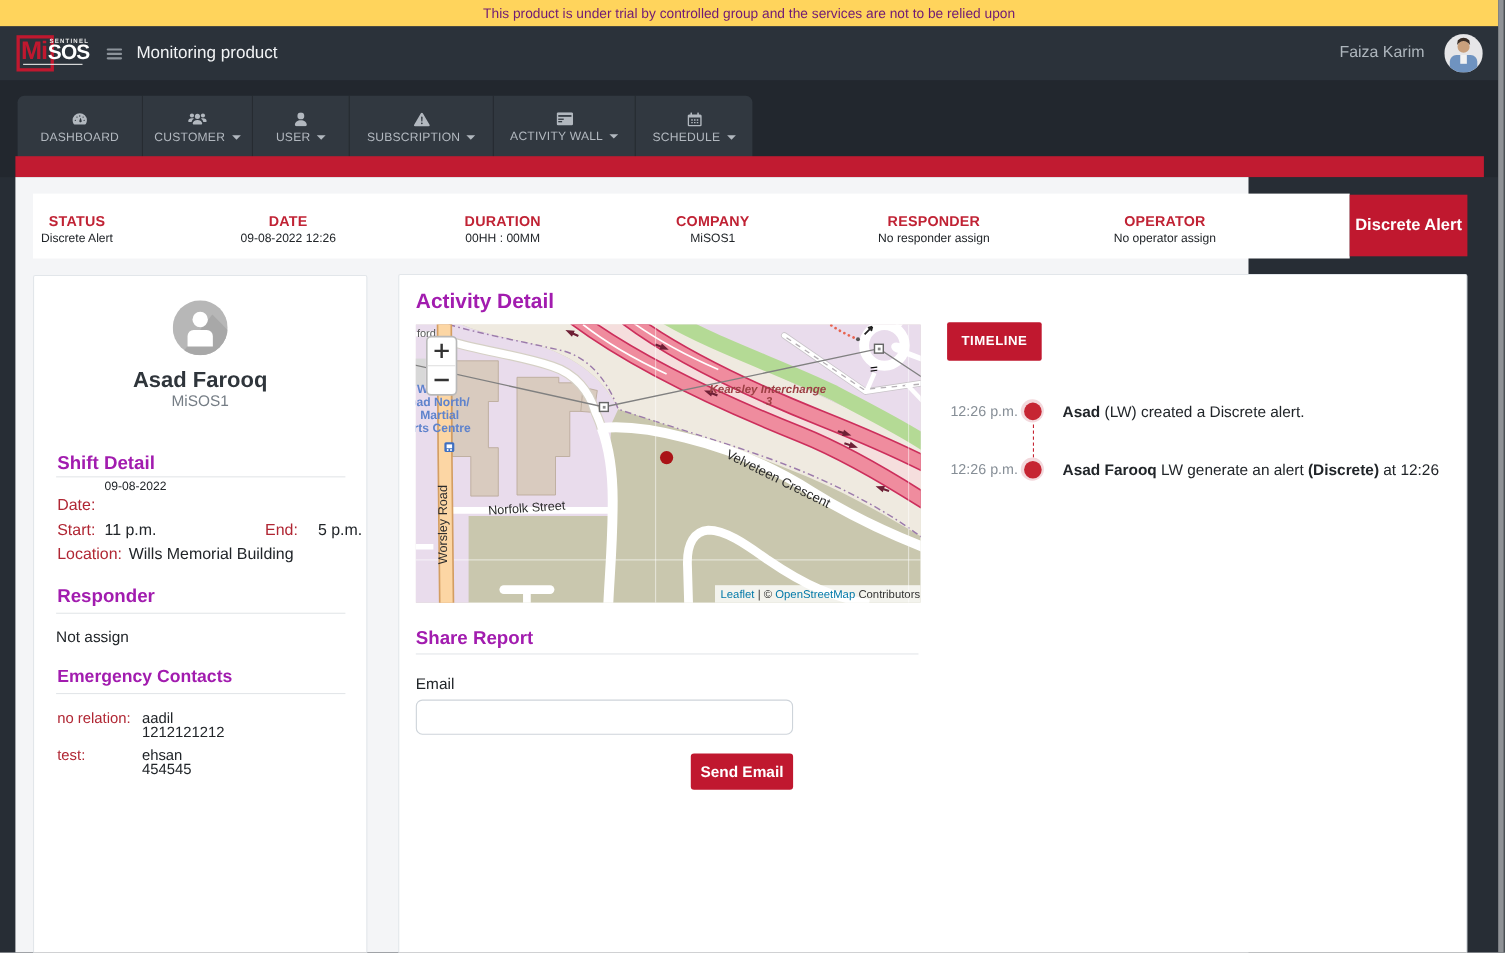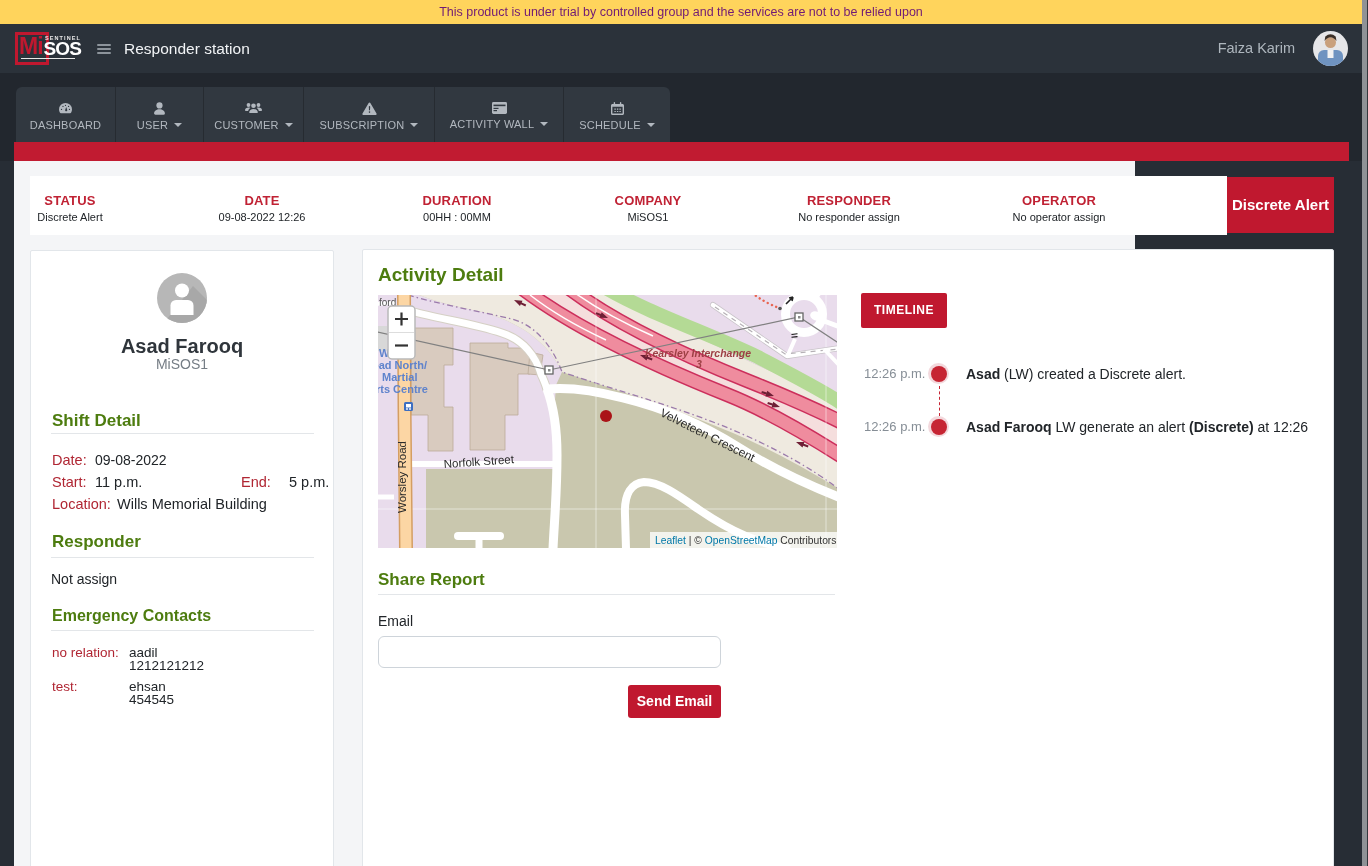--- a/index.html
+++ b/index.html
@@ -43,21 +43,21 @@
   .slabel { color:#c02234; font-size:13px; font-weight:bold; letter-spacing:0.2px; }
   .sval { color:#212529; font-size:11px; margin-top:3px; }
   .alertbtn { left:1213px; top:16px; width:107px; height:56px; background:#c0182f; color:#fff;
               font-size:15px; font-weight:bold; text-align:center; line-height:56px; }
 
   
   .card { background:#fff; border:1px solid #e2e6ea; border-radius:2px; }
   .leftcard { left:16px; top:89px; width:304px; height:700px; }
   .rightcard { left:348px; top:88px; width:972px; height:700px; }
 
-  .cheading { font-weight:bold; color:#4d7c0f; }
+  .cheading { font-weight:bold; color:#a21caf; }
   .hr { height:1px; background:#e3e6e9; }
 
   .redtxt { color:#b02633; }
   .dtxt { color:#212529; }
   .greytxt { color:#757d85; }
 
   .timebtn { background:#c0182f; color:#fff; font-weight:bold; font-size:12px; letter-spacing:0.5px;
              text-align:center; border-radius:2px; }
   .dot-outer { width:21px; height:21px; border-radius:50%; background:#f3d9dd; }
   .dot-inner { position:absolute; left:2.5px; top:2.5px; width:16px; height:16px; border-radius:50%; background:#c62533; }
@@ -77,21 +77,21 @@
     <div class="abs logo-box"></div>
     <div class="abs logo-sent">SENTINEL</div>
     <div class="abs logo-mi">Mi</div>
     <div class="abs logo-sos">SOS</div>
     <div class="abs logo-line"></div>
     <div class="abs burger">
       <div></div>
       <div></div>
       <div></div>
     </div>
-    <div class="abs htitle">Responder station</div>
+    <div class="abs htitle">Monitoring product</div>
     <div class="abs hright">Faiza Karim</div>
     <div class="abs" style="left:1313px; top:7px;">
       <svg width="35" height="35">
         <defs>
           <clipPath id="avc">
             <circle cx="17.5" cy="17.5" r="17.5"></circle>
           </clipPath>
         </defs>
         <g clip-path="url(#avc)">
           <rect width="35" height="35" fill="#e6e6e8"></rect>
@@ -99,45 +99,45 @@
           <rect x="14.5" y="19" width="6" height="8" fill="#f2f2f2"></rect>
           <circle cx="17.5" cy="11.5" r="5.5" fill="#c9a07c"></circle>
           <path d="M11.5 10 q6-7.5 12 0 l-0.8-4.5 q-5.2-4.5-10.4 0 z" fill="#3a2e26"></path>
         </g>
       </svg>
     </div>
   </div>
 
   <div class="abs subbar">
     <div class="abs navpanel" id="navpanel">
-      <div class="nitem" style="width:100px;">
+      <div class="nitem" style="width:114px;">
         <svg width="15" height="13" viewBox="0 0 16 14" fill="#b2b8bf">
           <path d="M8 1a7 7 0 0 0-7 7c0 1.2.3 2.3.9 3.3.2.4.6.7 1.1.7h10c.5 0 .9-.3 1.1-.7.6-1 .9-2.1.9-3.3a7 7 0 0 0-7-7zm0 2c.4 0 .7.3.7.7s-.3.7-.7.7-.7-.3-.7-.7S7.6 3 8 3zM3.7 8.7c-.4 0-.7-.3-.7-.7s.3-.7.7-.7.7.3.7.7-.3.7-.7.7zm1.6-3.2c-.4 0-.7-.3-.7-.7s.3-.7.7-.7.7.3.7.7-.3.7-.7.7zm3.4 4.4c-.6 0-1.1-.5-1.1-1.1 0-.4.8-2.5 1-3 .1-.2.3-.2.4 0 .2.5.9 2.6.9 3 0 .6-.5 1.1-1.2 1.1zm2.6-4.4c-.4 0-.7-.3-.7-.7s.3-.7.7-.7.7.3.7.7-.3.7-.7.7zm1 3.2c-.4 0-.7-.3-.7-.7s.3-.7.7-.7.7.3.7.7-.3.7-.7.7z"></path>
         </svg>
         <div class="nlabel">DASHBOARD</div>
-      </div>
-      <div class="nitem" style="width:88px;">
-        <svg width="13" height="13" viewBox="0 0 13 13" fill="#b2b8bf">
-          <circle cx="6.5" cy="3.4" r="3.1"></circle>
-          <path d="M6.5 7.3c-3 0-5.4 1.7-5.4 4.2 0 .8.6 1.2 1.3 1.2h8.2c.7 0 1.3-.4 1.3-1.2 0-2.5-2.4-4.2-5.4-4.2z"></path>
-        </svg>
-        <div class="nlabel">USER<span class="caret"></span></div>
       </div>
       <div class="nitem" style="width:100px;">
         <svg width="17" height="13" viewBox="0 0 17 13">
           <g fill="#b2b8bf">
             <circle cx="3.5" cy="3" r="1.9"></circle>
             <circle cx="13.5" cy="3" r="1.9"></circle>
             <path d="M3.5 5.6c-2 0-3.5 1.1-3.5 2.6 0 .4.3.7.8.7h2.4c.2-1.4 1-2.5 2.2-3-.5-.2-1.2-.3-1.9-.3z"></path>
             <path d="M13.5 5.6c2 0 3.5 1.1 3.5 2.6 0 .4-.3.7-.8.7h-2.4c-.2-1.4-1-2.5-2.2-3 .5-.2 1.2-.3 1.9-.3z"></path>
             <circle cx="8.5" cy="3.8" r="2.3"></circle>
             <path d="M8.5 7c-2.4 0-4.3 1.4-4.3 3.2 0 .5.4.9 1 .9h6.6c.6 0 1-.4 1-.9C12.8 8.4 10.9 7 8.5 7z"></path>
           </g>
         </svg>
         <div class="nlabel">CUSTOMER<span class="caret"></span></div>
+      </div>
+      <div class="nitem" style="width:88px;">
+        <svg width="13" height="13" viewBox="0 0 13 13" fill="#b2b8bf">
+          <circle cx="6.5" cy="3.4" r="3.1"></circle>
+          <path d="M6.5 7.3c-3 0-5.4 1.7-5.4 4.2 0 .8.6 1.2 1.3 1.2h8.2c.7 0 1.3-.4 1.3-1.2 0-2.5-2.4-4.2-5.4-4.2z"></path>
+        </svg>
+        <div class="nlabel">USER<span class="caret"></span></div>
       </div>
       <div class="nitem" style="width:131px;">
         <svg width="15" height="13" viewBox="0 0 15 13" fill="#b2b8bf">
           <path d="M7.5.6c.4 0 .8.2 1 .6l6 10.2c.4.7-.1 1.6-1 1.6h-12c-.9 0-1.4-.9-1-1.6L6.5 1.2c.2-.4.6-.6 1-.6zm0 3.4c-.4 0-.7.3-.7.7l.2 3.3c0 .3.2.5.5.5s.5-.2.5-.5l.2-3.3c0-.4-.3-.7-.7-.7zm0 6.9a.8.8 0 1 0 0-1.6.8.8 0 0 0 0 1.6z"></path>
         </svg>
         <div class="nlabel">SUBSCRIPTION<span class="caret"></span></div>
       </div>
       <div class="nitem" style="width:129px;">
         <svg width="15" height="12" viewBox="0 0 15 12" fill="#b2b8bf">
           <rect x="0" y="0" width="15" height="12" rx="1.4"></rect>
@@ -200,21 +200,21 @@
             <path d="M13.5 42 v-9.5 a5.5 5.5 0 0 1 5.5-5.5 h12 a5.5 5.5 0 0 1 5.5 5.5 V42 Z" fill="#fff"></path>
           </g>
         </svg>
       </div>
       <div class="abs dtxt" style="left:0; top:84px; width:302px; text-align:center; font-size:20px; font-weight:bold; color:#2f353b;">Asad Farooq</div>
       <div class="abs greytxt" style="left:0; top:105px; width:302px; text-align:center; font-size:14px;">MiSOS1</div>
 
       <div class="abs cheading" style="left:21px; top:160px; font-size:17px;">Shift Detail</div>
       <div class="abs hr" style="left:20px; top:182px; width:263px;"></div>
       <div class="abs redtxt" style="left:21px; top:201px; font-size:14.5px;">Date:</div>
-      <div class="abs dtxt" style="left:64px; top:201px; font-size:14px;">09-08-2022</div>
+      <div class="abs dtxt" style="left:64px; top:185px; font-size:11px;">09-08-2022</div>
       <div class="abs redtxt" style="left:21px; top:223px; font-size:14.5px;">Start:</div>
       <div class="abs dtxt" style="left:64px; top:223px; font-size:14.5px;">11 p.m.</div>
       <div class="abs redtxt" style="left:210px; top:223px; font-size:14.5px;">End:</div>
       <div class="abs dtxt" style="left:247px; top:223px; font-size:14.5px;margin-left:11px;">5 p.m.</div>
       <div class="abs redtxt" style="left:21px; top:245px; font-size:14.5px;">Location:</div>
       <div class="abs dtxt" style="left:86px; top:245px; font-size:14.5px;">Wills Memorial Building</div>
 
       <div class="abs cheading" style="left:21px; top:281px; font-size:17px;">Responder</div>
       <div class="abs hr" style="left:20px; top:306px; width:263px;"></div>
       <div class="abs dtxt" style="left:20px; top:320px; font-size:14px;">Not assign</div>

